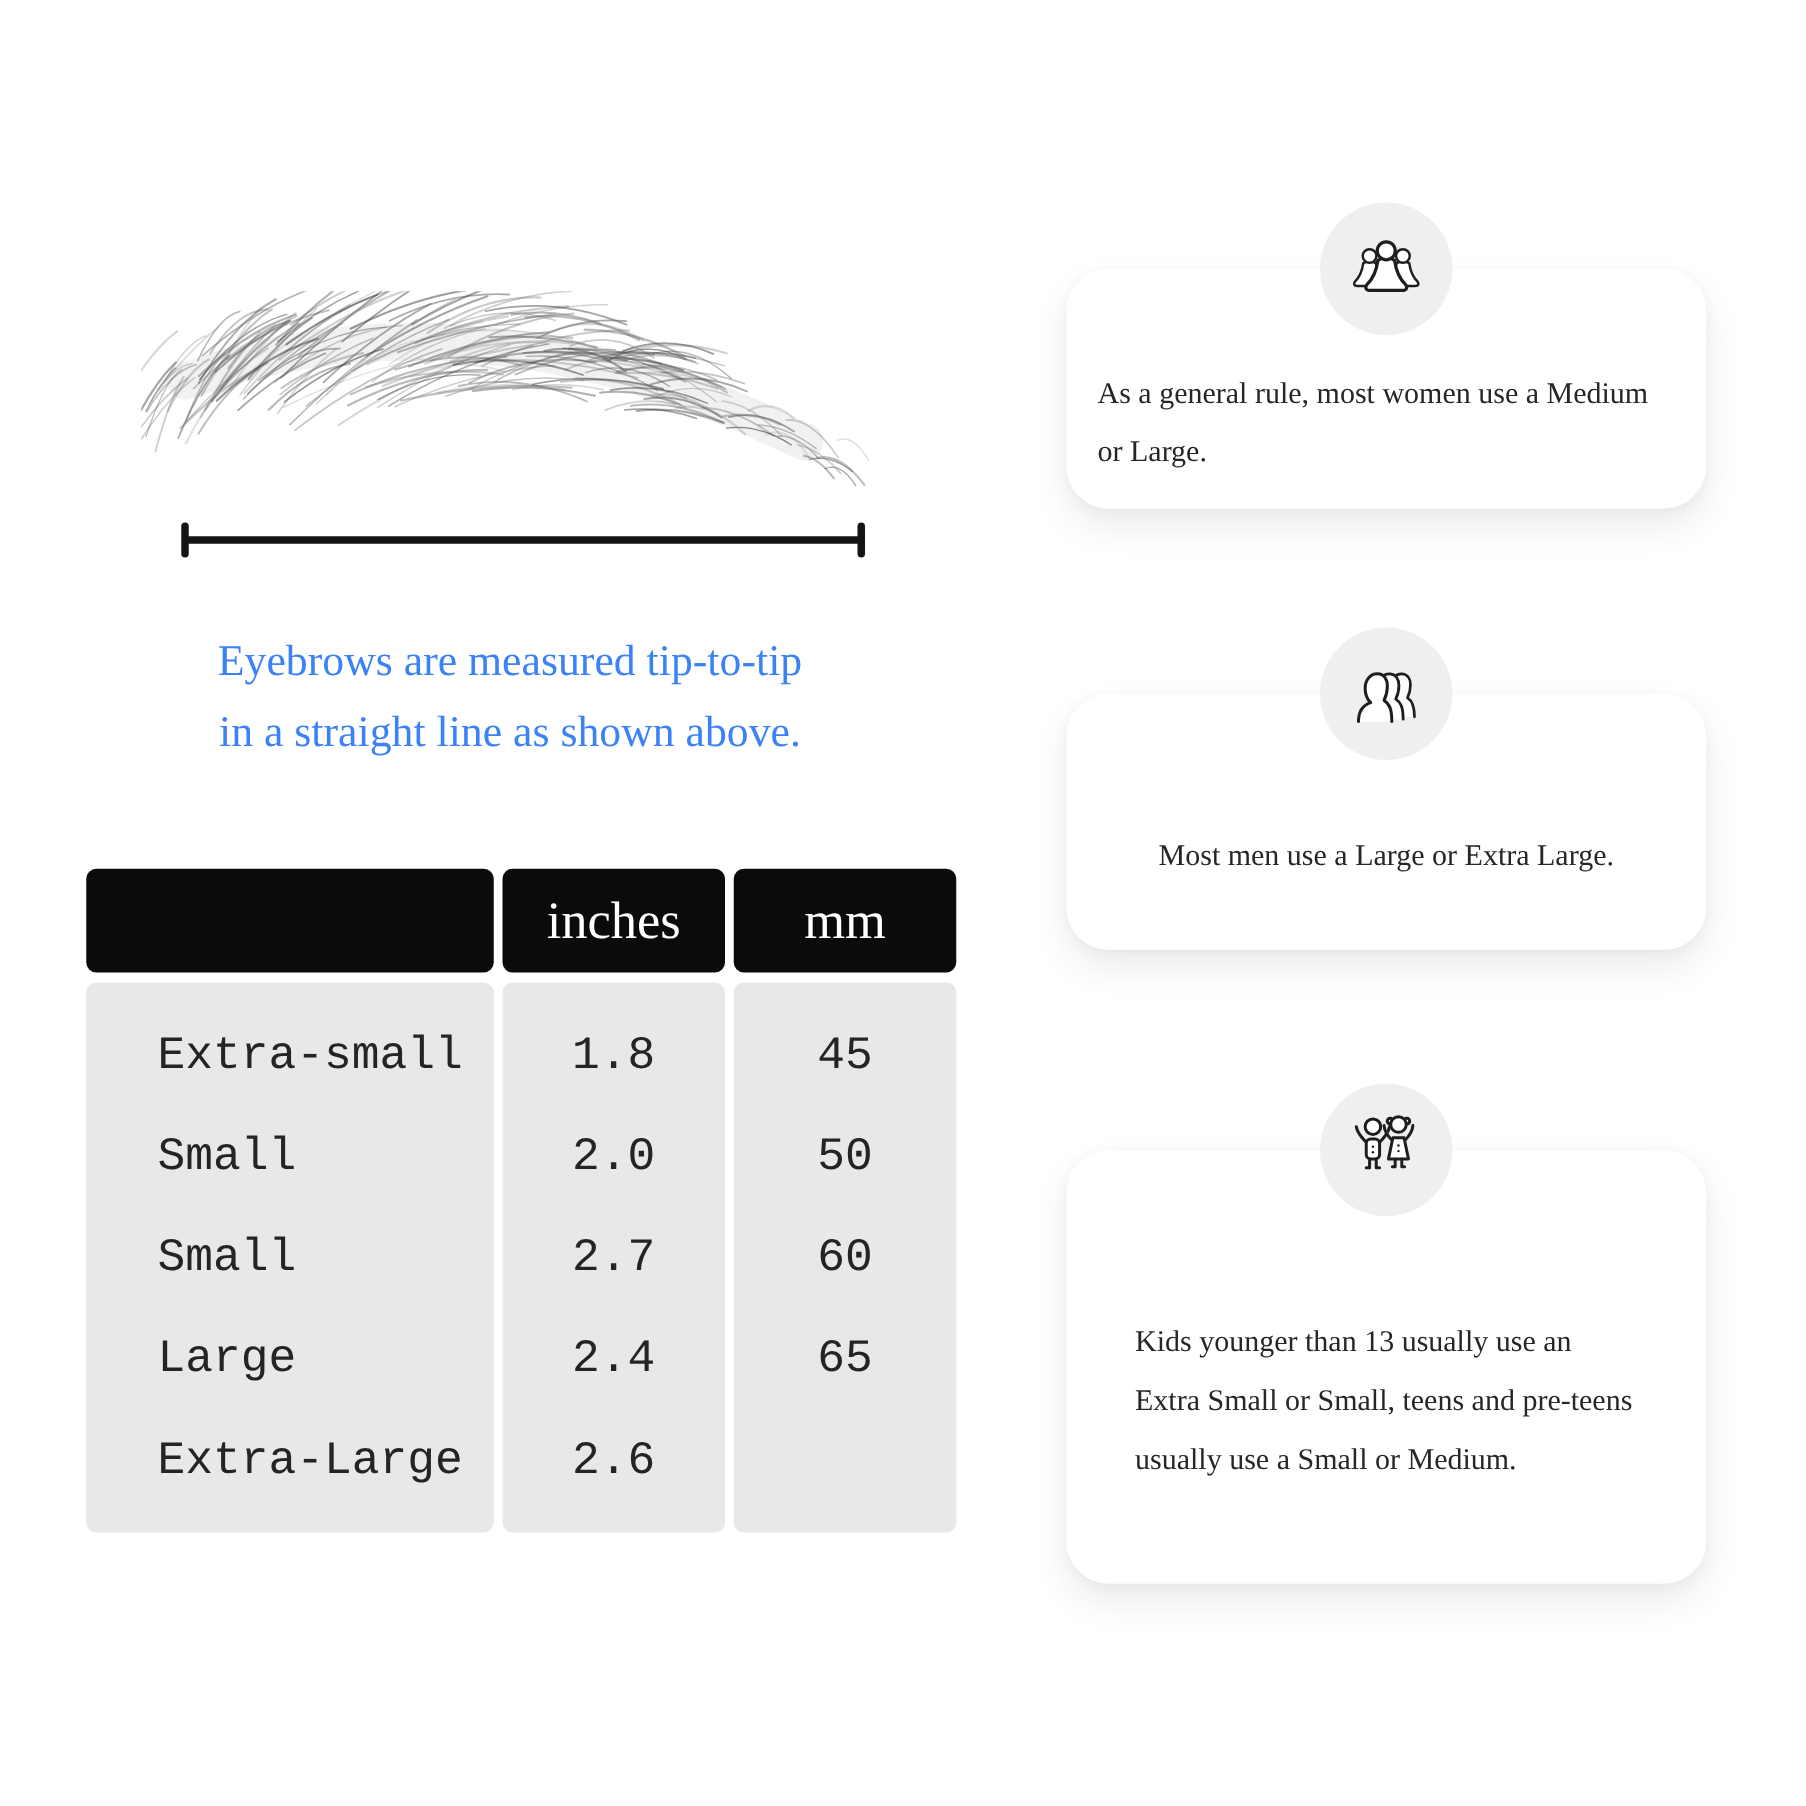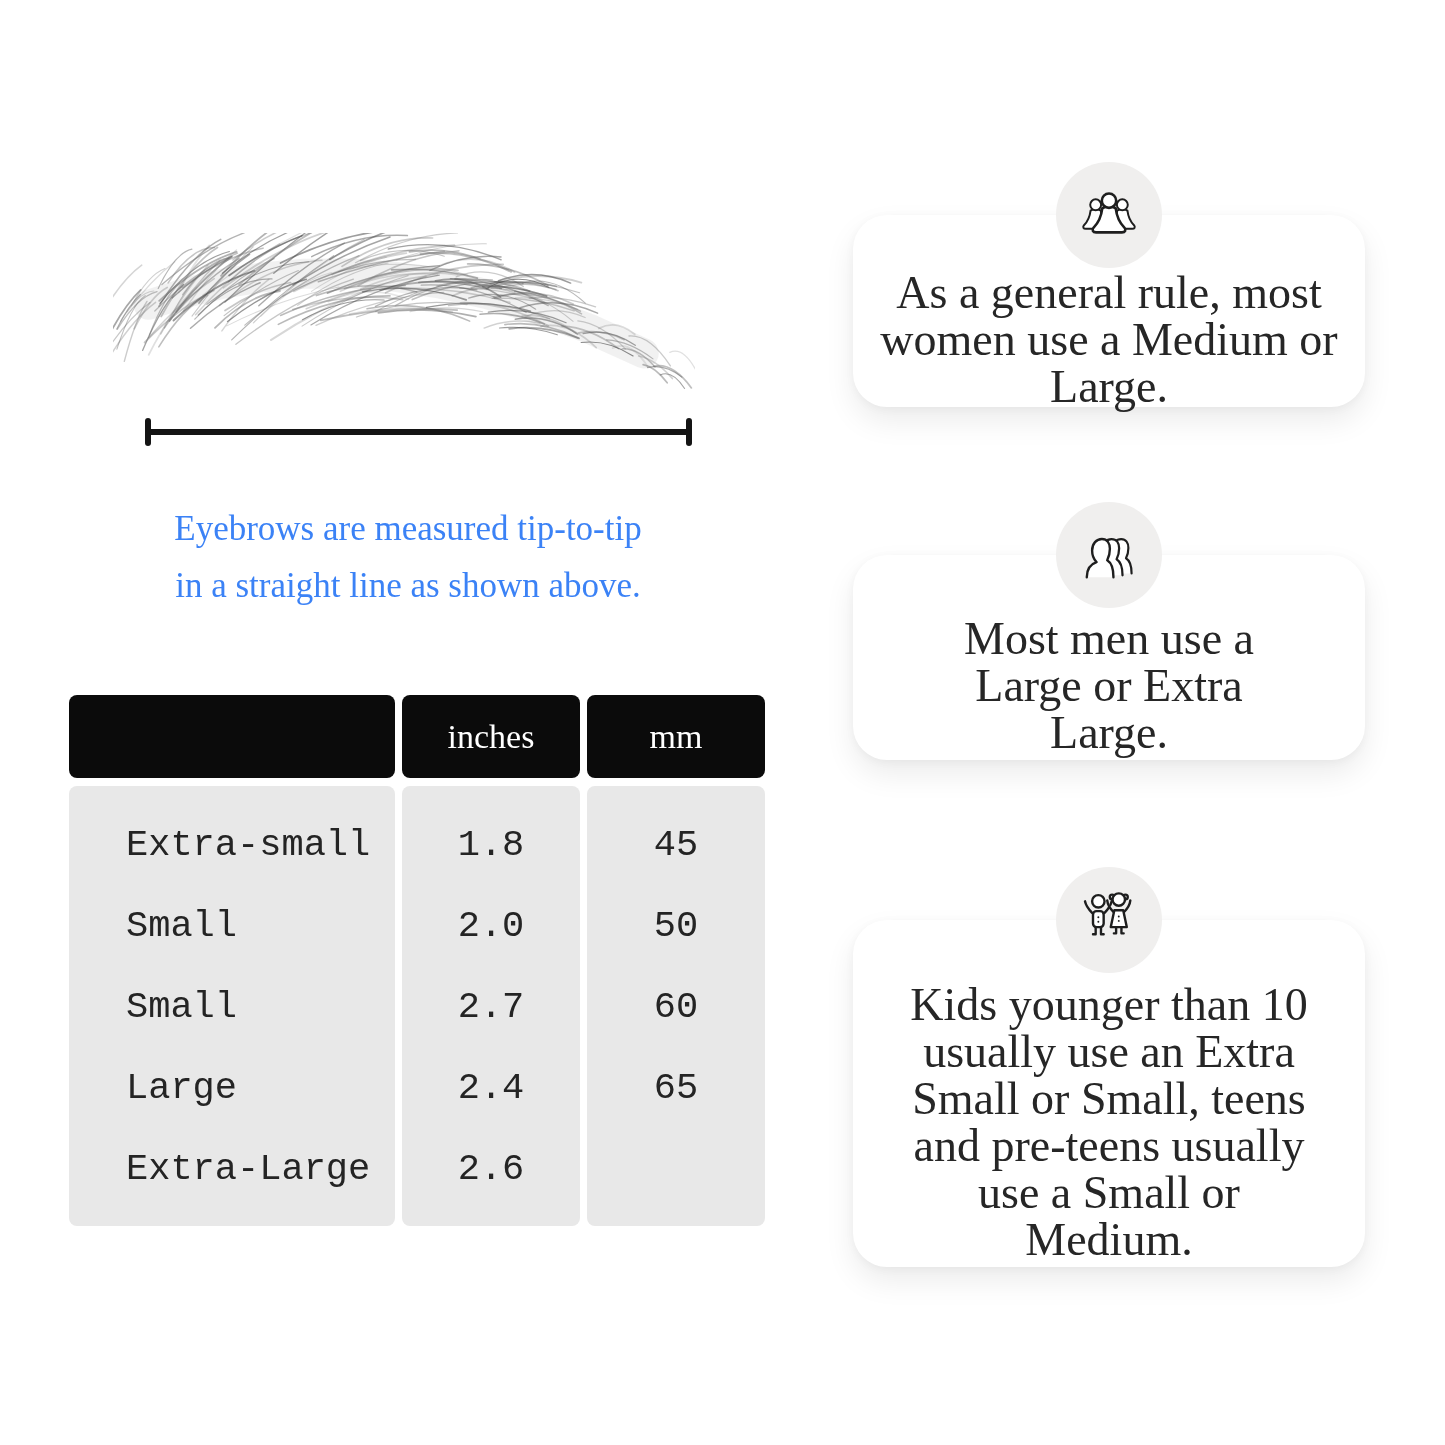--- a/index.html
+++ b/index.html
@@ -19,40 +19,40 @@
   .cap-left{left:-2px;}
   .cap-right{right:-2px;}
   .caption{position:absolute;left:78px;top:500px;width:660px;text-align:center;
            font-size:35px;line-height:57px;color:#3b82f6;}
 
   
   .size-table{position:absolute;left:69px;top:695px;width:696px;}
   .tgrid{display:grid;grid-template-columns:326px 178px 178px;column-gap:7px;}
   .thead .hbox{height:83px;background:var(--header-bg);border-radius:8px;
                display:flex;align-items:center;justify-content:center;
-               color:var(--header-text);font-size:34px;}
+               color:var(--header-text);font-size:42px;}
   .tbody{margin-top:8px;font-family:Liberation Mono, monospace;}
   .tcol{background:var(--body-bg);border-radius:8px;height:440px;padding-top:18px;}
   .tcell{height:81px;display:flex;align-items:center;font-size:37px;color:#242424;}
   .col-size .tcell{padding-left:57px;justify-content:flex-start;}
   .col-num .tcell{justify-content:center;}
 
   
   .card{position:absolute;left:853px;width:512px;background:var(--card-bg);
         border-radius:34px;
         box-shadow:0 14px 30px rgba(0,0,0,.08),0 2px 10px rgba(0,0,0,.04);
         display:flex;align-items:center;justify-content:center;padding-top:56px;}
   .card-1{top:215px;height:192px;}
   .card-2{top:555px;height:205px;}
   .card-3{top:920px;height:347px;}
   .badge{position:absolute;top:-53px;left:50%;transform:translateX(-50%);
          width:106px;height:106px;border-radius:50%;background:var(--circle-bg);
          display:flex;align-items:center;justify-content:center;}
   .badge svg{width:64px;height:64px;display:block;}
-  .card-text{font-size:46px;line-height:47px;text-align:center;color:#262626;}
+  .card-text{font-size:24px;line-height:47px;color:#262626;}
   .card-1 .card-text{max-width:462px;}
   .card-2 .card-text{max-width:390px;}
   .card-3 .card-text{max-width:402px;}
   .ic{stroke:#1e1e1e;stroke-width:2.7;fill:#ffffff;stroke-linecap:round;stroke-linejoin:round;}
   .icdot{fill:#1e1e1e;stroke:none;}
 </style>
 </head>
 <body>
 
 <div class="canvas">
@@ -331,16 +331,16 @@
         <path class="ic" d="M 41,27 C 37,23 34.5,19 34,14"></path>
         <path class="ic" d="M 53,27 C 57,23 59.5,19 60,14"></path>
         <circle class="ic" cx="47" cy="13" r="7"></circle>
         <path class="ic" d="M 42,25 L 52,25 L 56,44 L 38,44 Z"></path>
         <circle class="icdot" cx="47" cy="32" r="1.1"></circle>
         <circle class="icdot" cx="47" cy="37" r="1.1"></circle>
         <path class="ic" d="M 44,44 L 44,51 L 41.5,51"></path>
         <path class="ic" d="M 50,44 L 50,51 L 52.5,51"></path>
       </svg>
     </div>
-    <p class="card-text">Kids younger than 10 usually use an Extra Small or Small, teens and pre-teens usually use a Small or Medium.</p>
+    <p class="card-text">Kids younger than 13 usually use an Extra Small or Small, teens and pre-teens usually use a Small or Medium.</p>
   </div>
 
 </div>
 
 </body></html>

